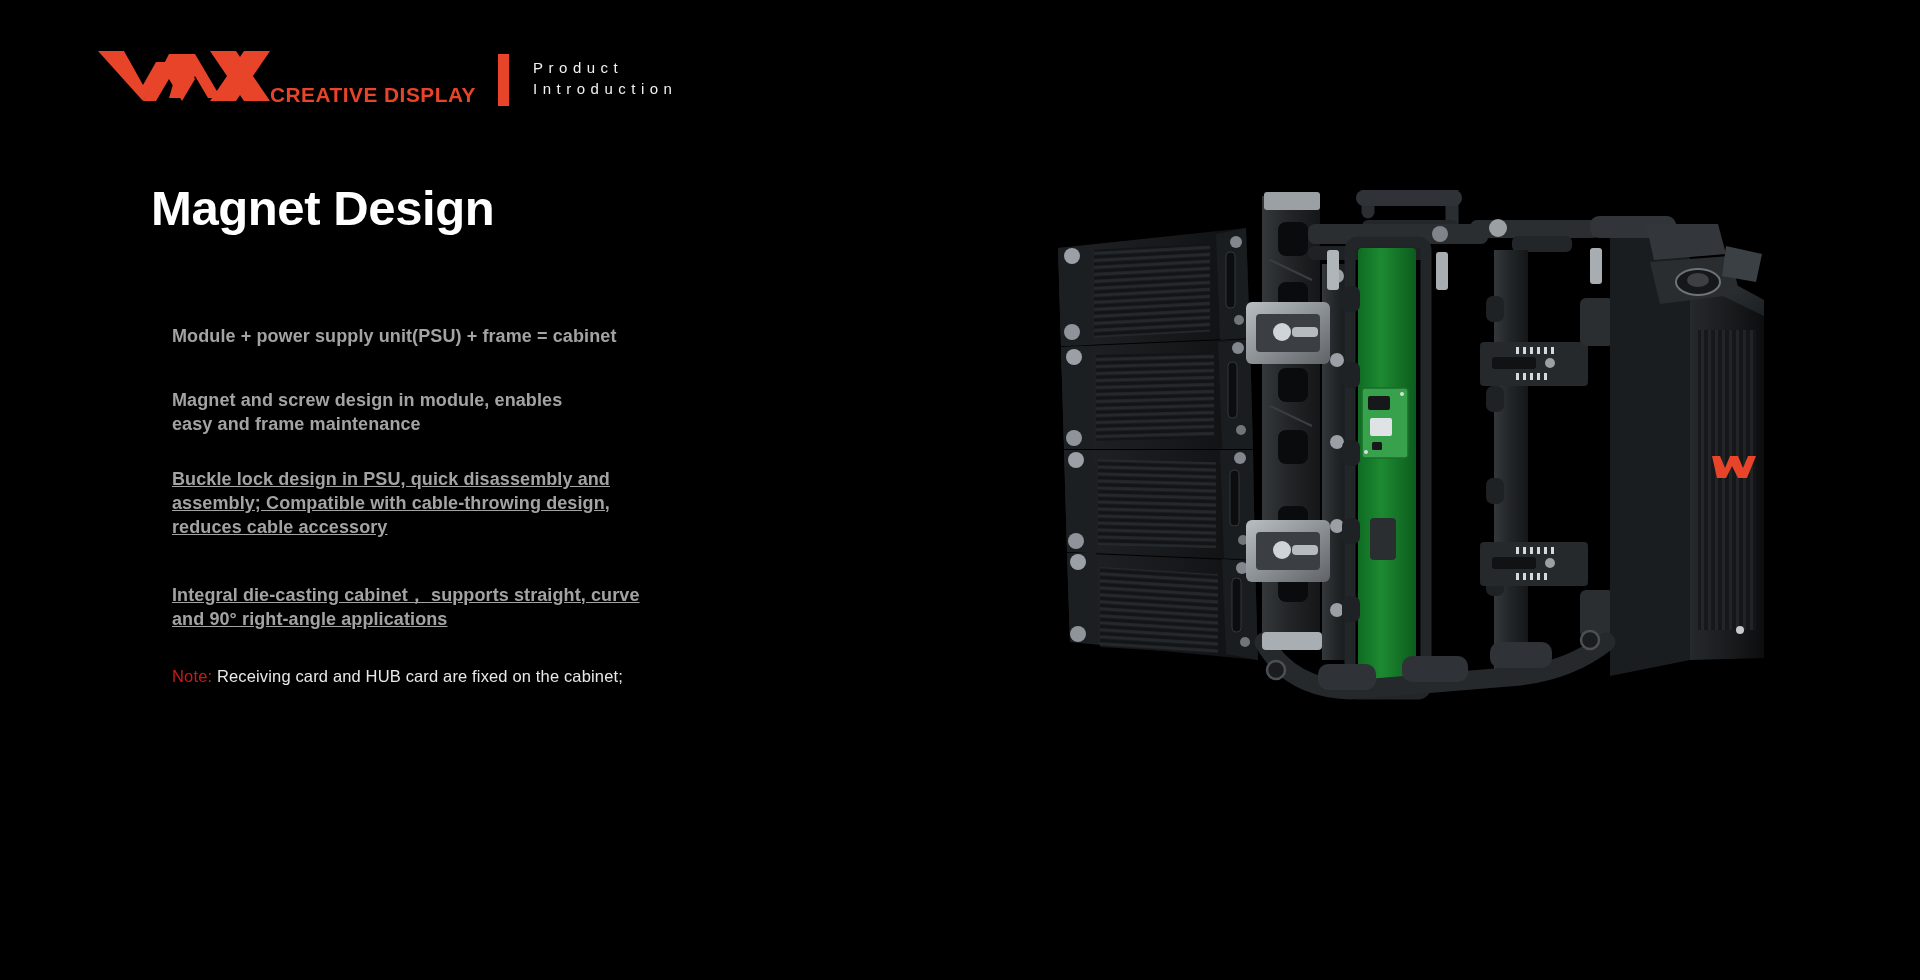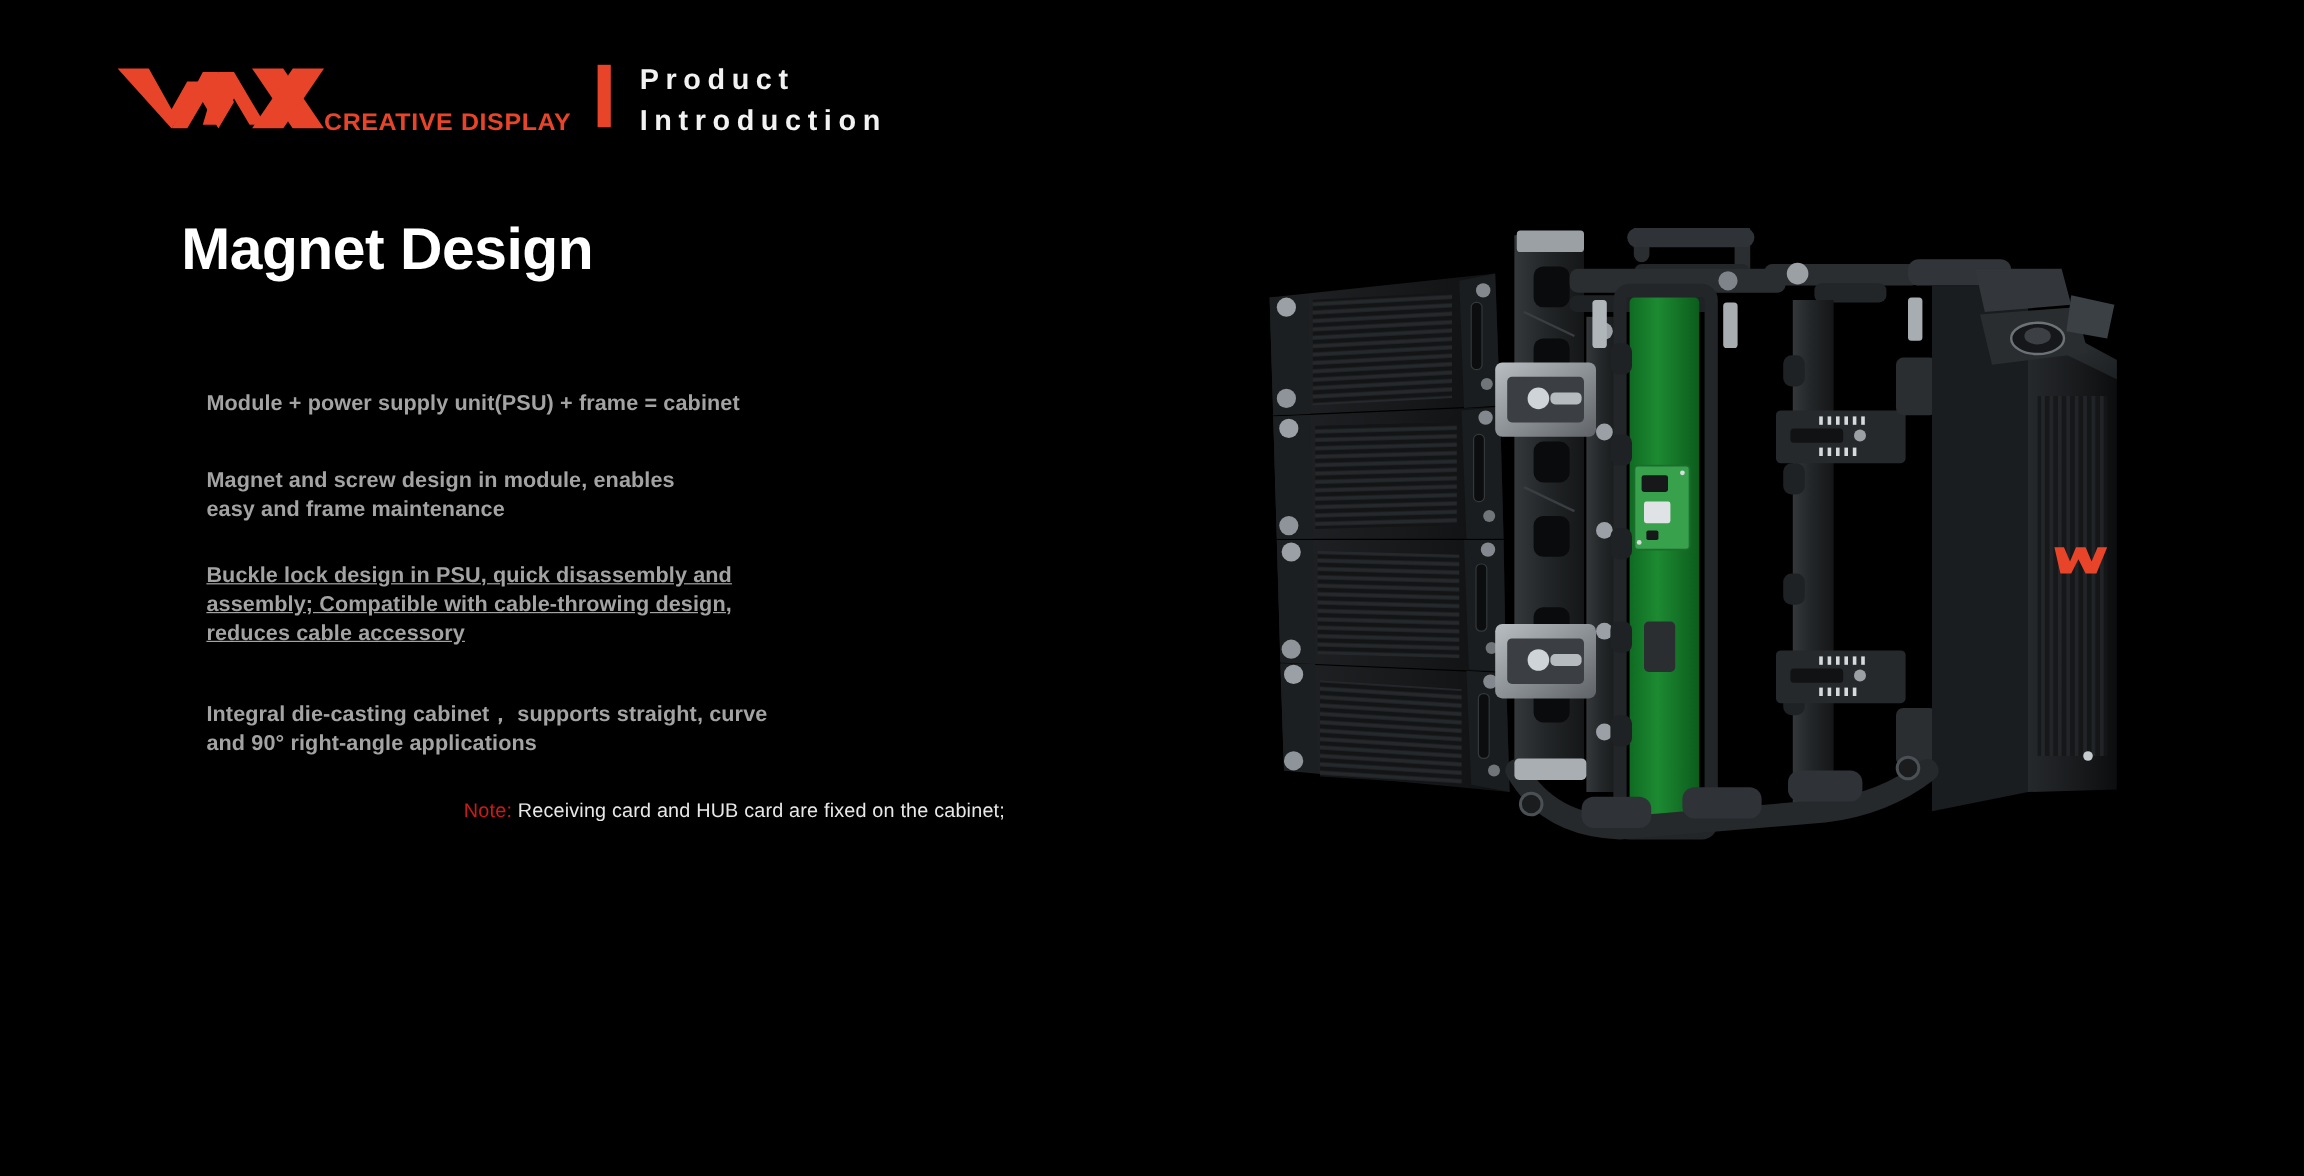--- a/index.html
+++ b/index.html
@@ -40,24 +40,24 @@
     background:#E8442A;
     margin-left:30px;
     margin-right:24px;
     align-self:flex-start;
     margin-top:6px;
   }
   .brand-title {
     display:flex; flex-direction:column;
     justify-content:flex-start;
     color:#f2f2f2;
-    font-size:24px;
+    font-size:15px;
     letter-spacing:5.5px;
     line-height:1.42;
-    font-weight:700;
+    font-weight:400;
     white-space:nowrap;
     margin-top:2px;
   }
 
   
   .page-title {
     position:absolute;
     left:151px; top:182px;
     color:#ffffff;
     font-size:49px;
@@ -77,30 +77,29 @@
     color:#a3a3a3;
     font-size:18px;
     font-weight:600;
     line-height:1.33;
     letter-spacing:0.1px;
     margin-bottom:31px;
     white-space:pre-line;
   }
   .para.p1 { margin-bottom:40px; }
   .para.p3 { margin-bottom:44px;text-decoration:underline; }
-  .para.p4 { margin-bottom:34px; }
+  .para.p4 { margin-bottom:34px;text-decoration:underline; }
 
   .note {
     font-size:16.5px;
     font-weight:400;
     color:#e8e8e8;
     letter-spacing:0.15px;
     line-height:1.3;
     white-space:nowrap;
-    text-align:center;
   }
   .note .note-label { color:#CC1A1A; }
 
   
   .render {
     position:absolute;
     left:1050px; top:190px;
     width:820px; height:620px;
   }
   .render svg { display:block; }

